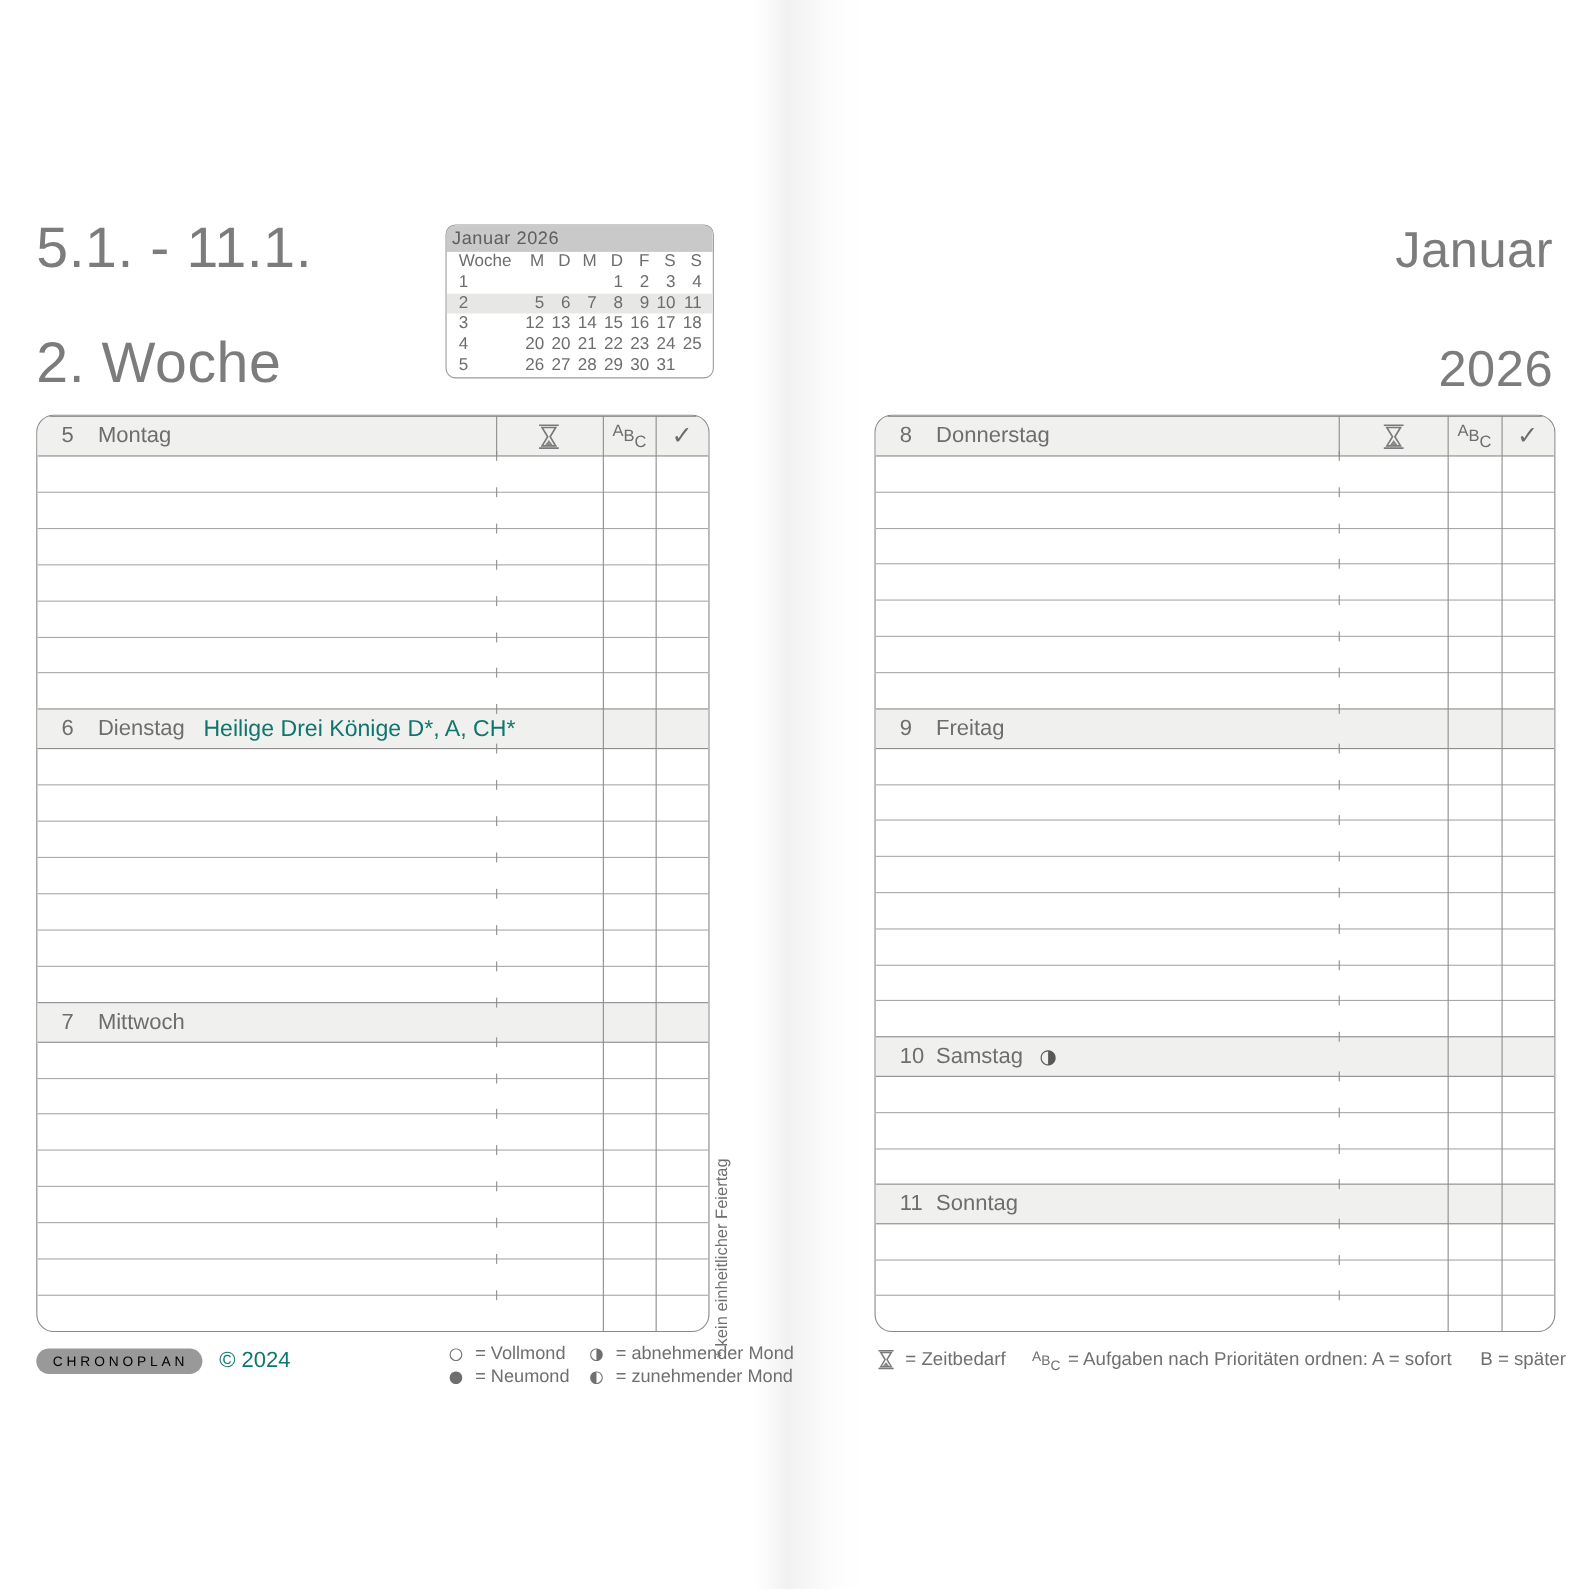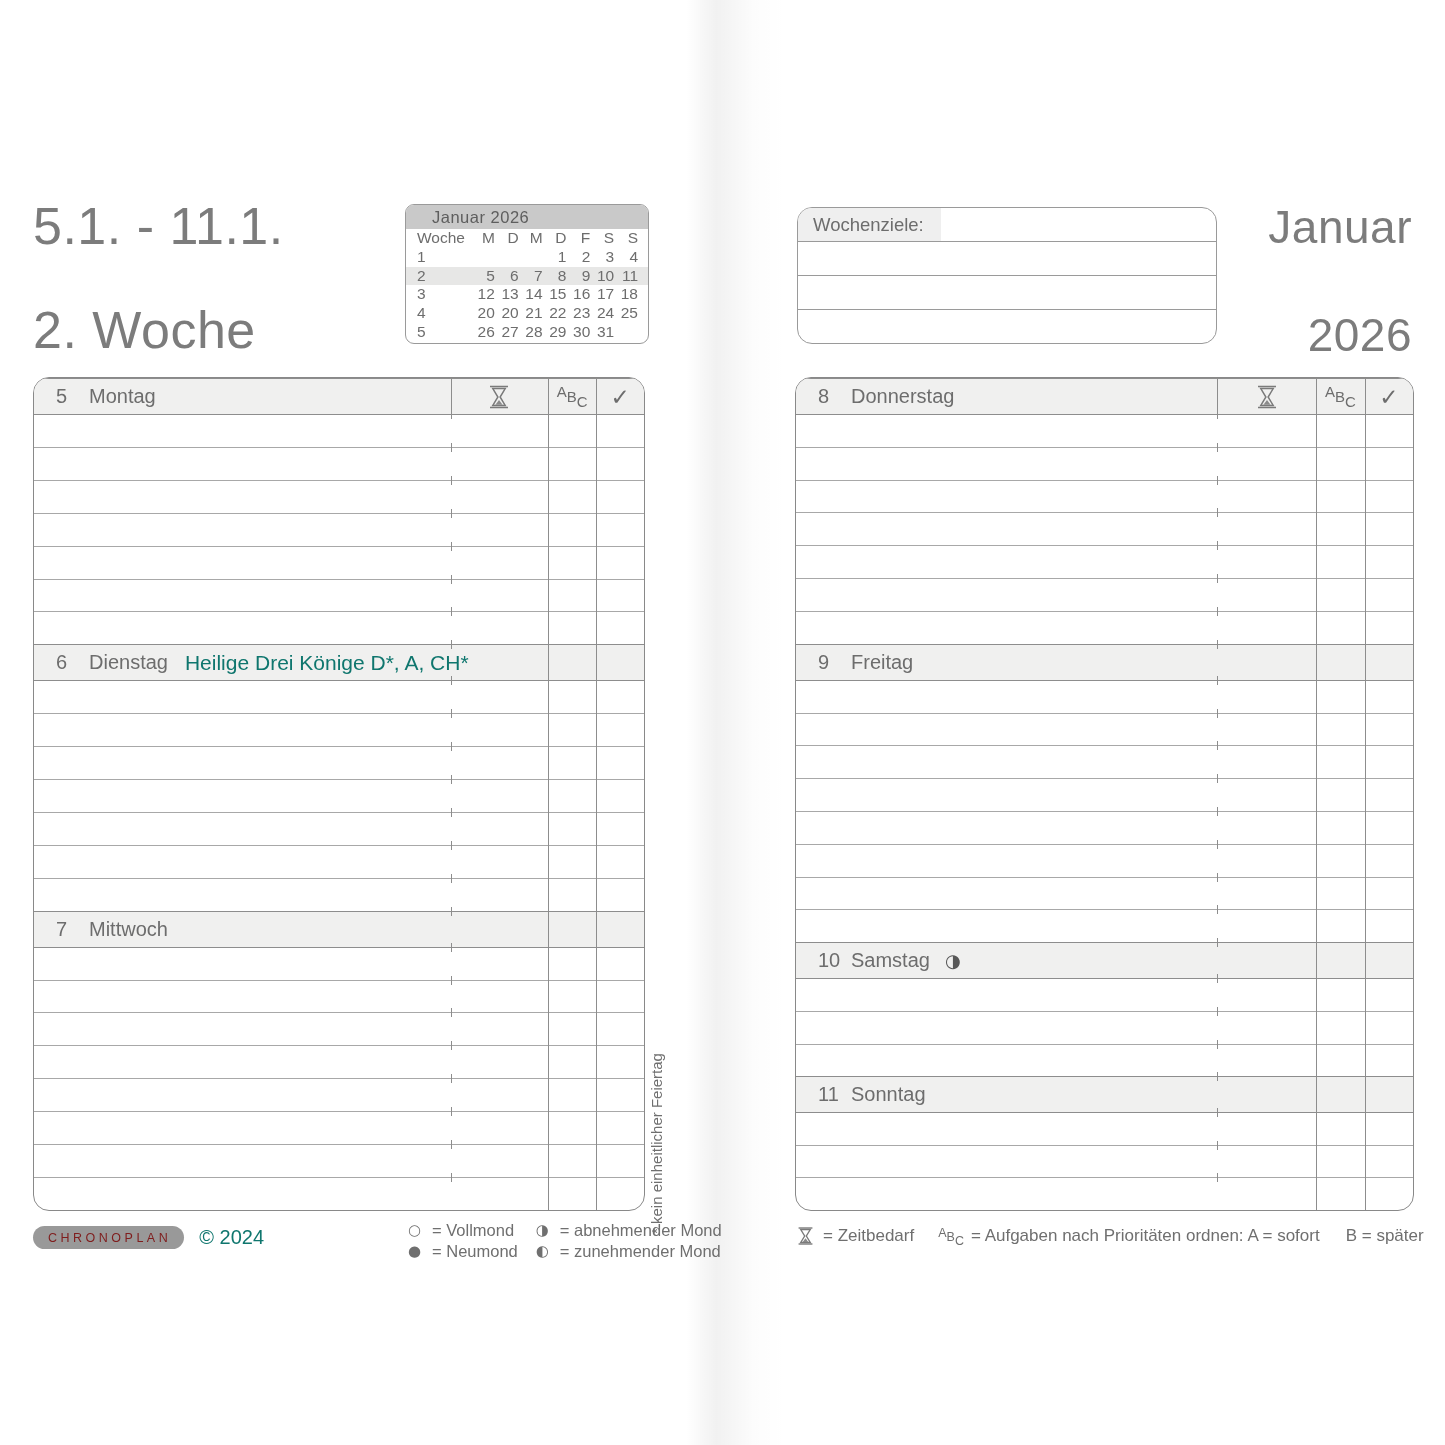--- a/index.html
+++ b/index.html
@@ -15,21 +15,21 @@
   .bigtxt{position:absolute;font-size:52px;color:#7c7c7c;letter-spacing:0.5px;white-space:nowrap;}
   .range{left:33px;top:196px;}
   .weeklabel{left:33px;top:300px;}
   .month{right:33px;top:200px;text-align:right;font-size:46px;}
   .year{right:33px;top:308px;text-align:left;font-size:46px;}
 
   
   .mini-cal{position:absolute;left:405px;top:204px;width:244px;height:140px;
     border:1.5px solid #9a9a9a;border-radius:9px;overflow:hidden;background:#fff;box-sizing:border-box;}
   .mc-title{height:24px;background:#c9c9c9;color:#5e5e5e;font-size:16.5px;line-height:24px;
-    padding-left:26px;letter-spacing:0.5px;}
+    padding-left:5px;letter-spacing:0.5px;}
   .mc-row{display:grid;grid-template-columns:54px repeat(7,1fr);padding:0 10px 0 11px;
     height:18.8px;line-height:18.8px;font-size:15.5px;color:#6d6d6d;}
   .mc-row.hl{background:#e7e7e6;}
   .mc-c{text-align:right;}
   .mc-w{text-align:left;}
 
   
   .goals-box{position:absolute;left:797px;top:207px;width:420px;height:137px;
     border:1.5px solid #9a9a9a;border-radius:15px;overflow:hidden;display:flex;
     flex-direction:column;background:#fff;box-sizing:border-box;}
@@ -72,21 +72,21 @@
   .row::after{content:"";position:absolute;left:68.3%;bottom:-5px;width:1px;height:9px;
     background:#8d8d8d;z-index:2;}
   .sect:last-of-type .rows .row:last-child::after{display:none;}
 
   
   .footnote-vertical{position:absolute;left:648px;top:1028px;height:206px;width:20px;
     writing-mode:vertical-rl;transform:rotate(180deg);font-size:15px;color:#6f6f6f;white-space:nowrap;}
 
   
   .brand-row{position:absolute;left:33px;top:1226px;display:flex;align-items:center;}
-  .brand-pill{display:inline-block;background:#999999;color:#7f1d1d;font-size:12.5px;
+  .brand-pill{display:inline-block;background:#999999;color:#000000;font-size:12.5px;
     letter-spacing:3.5px;padding:5px 13px 4px 15px;border-radius:12px;}
   .copyright{margin-left:15px;font-size:20px;color:#0f766e;}
   .moon-legend{position:absolute;left:408px;top:1220px;display:grid;
     grid-template-columns:auto auto;column-gap:18px;row-gap:1px;
     font-size:16.5px;color:#6f6f6f;line-height:20px;}
   .ml-item{display:flex;align-items:center;}
   .ml-icon{width:24px;font-family:"DejaVu Sans",sans-serif;font-size:15px;color:#6f6f6f;}
 
   
   .right-legend{position:absolute;left:795px;top:1226px;width:625px;display:flex;
@@ -168,28 +168,20 @@
           <span class="mc-c">27</span>
           <span class="mc-c">28</span>
           <span class="mc-c">29</span>
           <span class="mc-c">30</span>
           <span class="mc-c">31</span>
           <span class="mc-c"></span>
         </div>
       </div>
   </div>
 
-  <div class="goals-box">
-    <div class="g-row ghead">
-      <div class="g-label">Wochenziele:</div>
-    </div>
-    <div class="g-row"></div>
-    <div class="g-row"></div>
-    <div class="g-row"></div>
-  </div>
   <div class="bigtxt month">Januar</div>
   <div class="bigtxt year">2026</div>
 
   <div class="day-table" id="left-table">
     <div class="vline v1"></div>
     <div class="vline v2"></div>
 
     <div class="sect" style="flex:7 0 35px">
       <div class="day-header">
         <span class="dnum">5</span>

